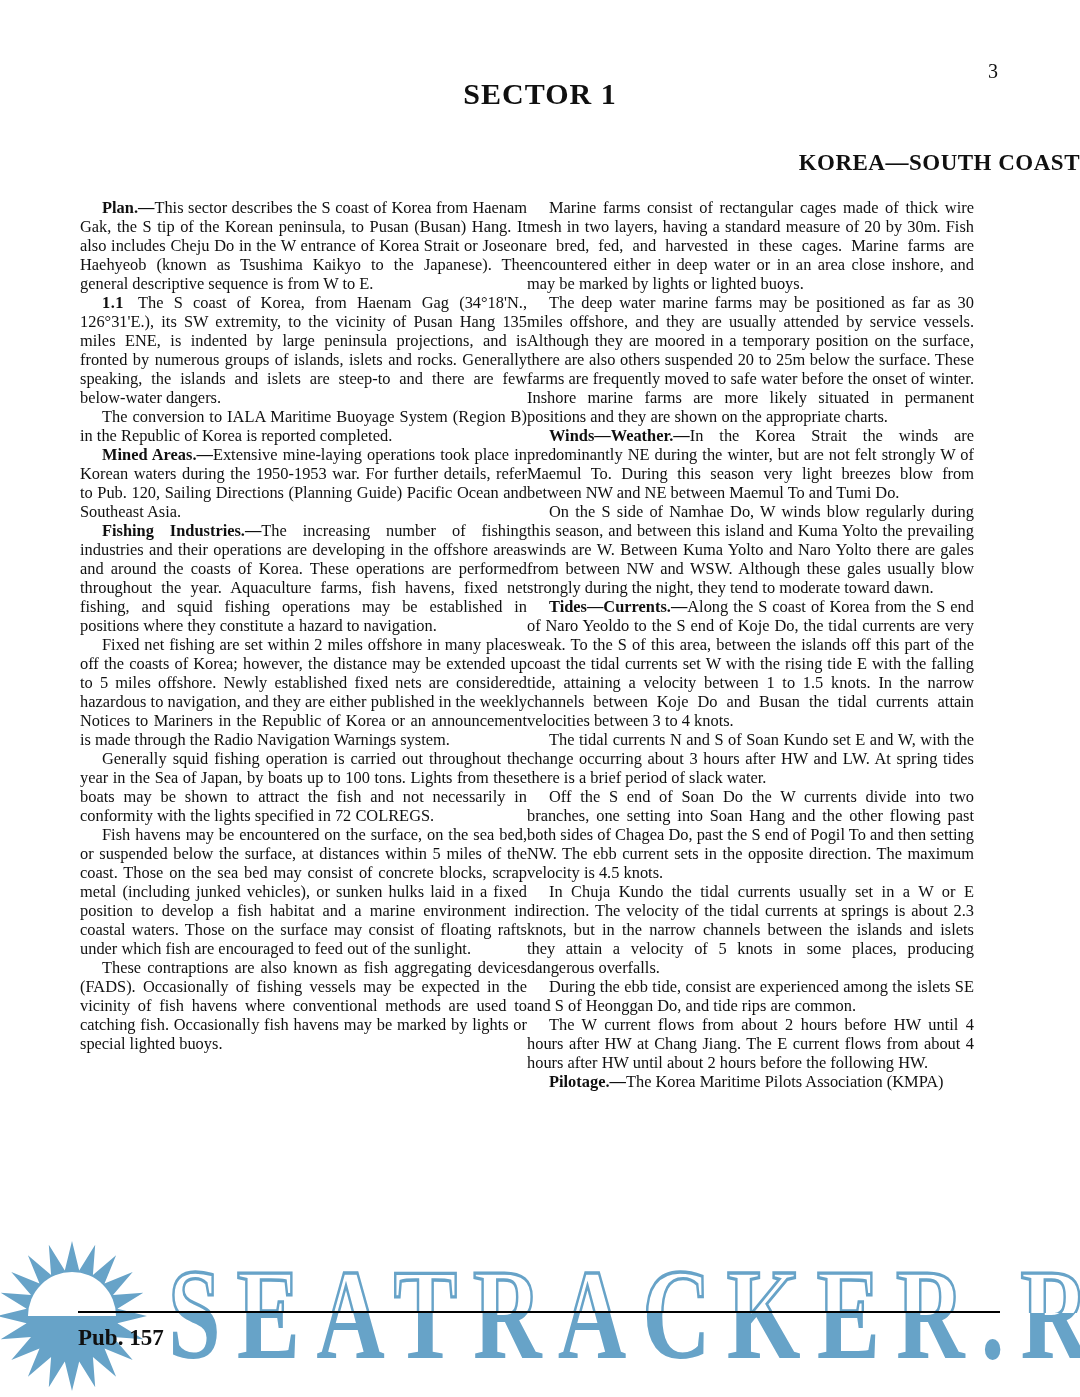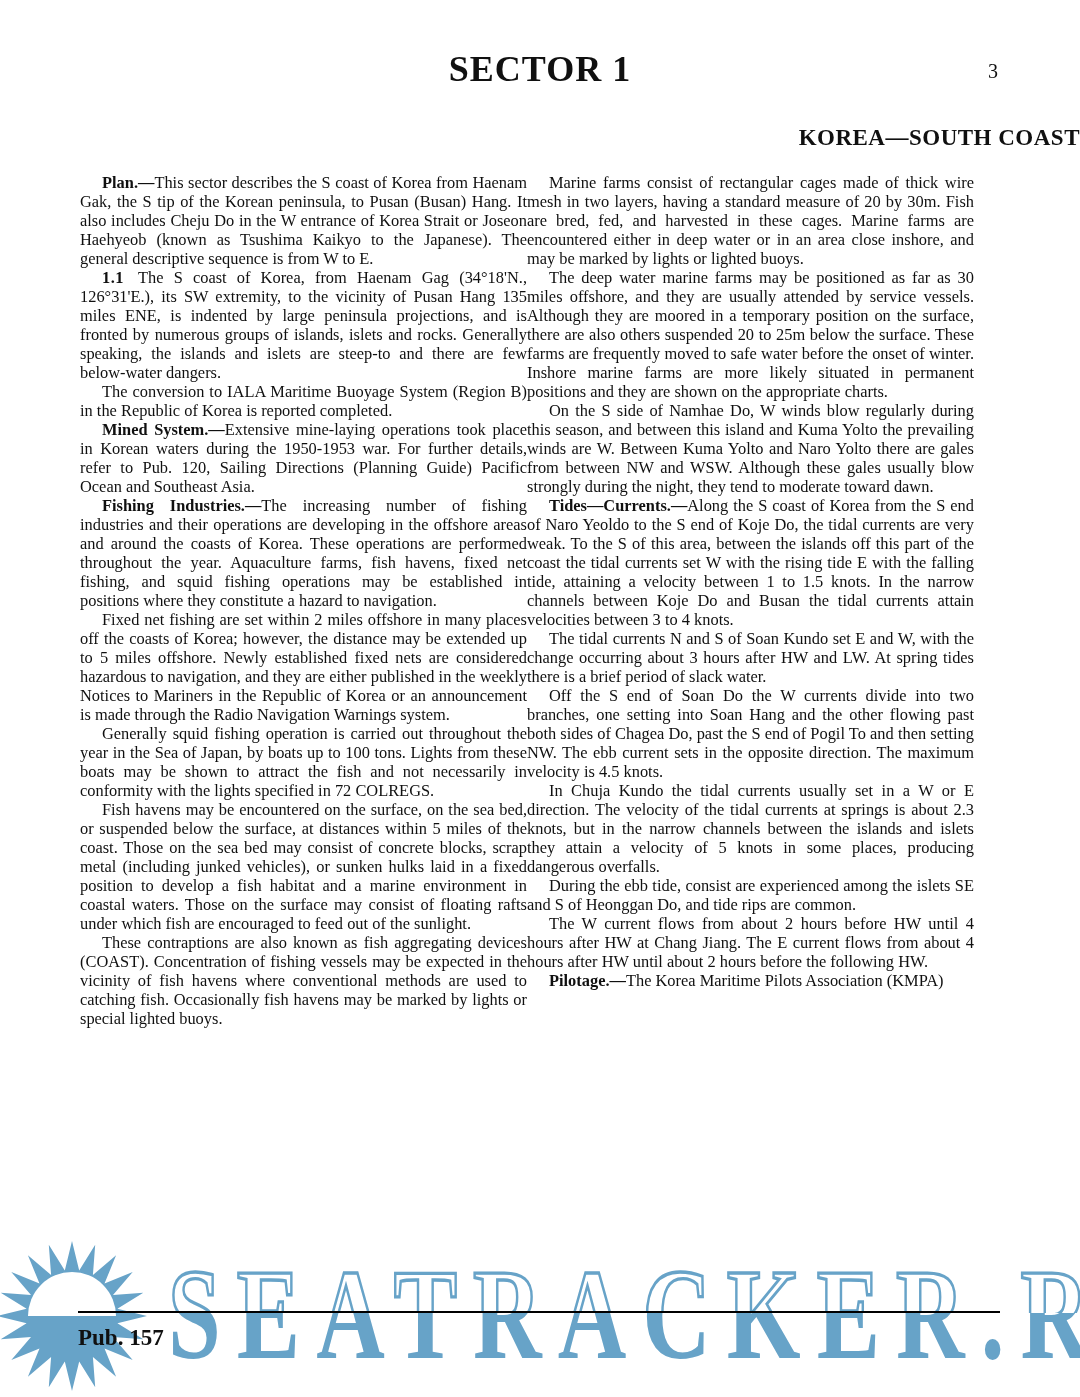--- a/index.html
+++ b/index.html
@@ -10,23 +10,23 @@
     overflow:hidden;
     font-family:"Liberation Serif", serif;
     color:#101010;
   }
   .page-number{
     position:absolute;top:60px;right:82px;
     font-size:20px;line-height:22px;z-index:2;
   }
   .header{position:relative;z-index:2;}
   .title{
-    margin:0;padding-top:52px;
+    margin:0;padding-top:77px;
     text-align:center;font-weight:bold;
-    font-size:36px;line-height:34px;letter-spacing:1px;
+    font-size:30px;line-height:34px;letter-spacing:1px;
   }
   .subtitle{
     margin:40px 0 0 0;
     text-align:right;font-weight:bold;
     font-size:23px;line-height:23px;letter-spacing:0.5px;
   }
   .columns{
     position:relative;z-index:2;
     display:flex;
     margin:24px 78px 0 80px;
@@ -87,30 +87,31 @@
   <div class="header">
     <h1 class="title">SECTOR 1</h1>
     <h2 class="subtitle">KOREA—SOUTH COAST</h2>
   </div>
 
   <div class="columns">
     <div class="col" id="col-left">
         <p class="para"><b class="lead">Plan.—</b><span>This sector describes the S coast of Korea from Haenam Gak, the S tip of the Korean peninsula, to Pusan (Busan) Hang. It also includes Cheju Do in the W entrance of Korea Strait or Joseon Haehyeob (known as Tsushima Kaikyo to the Japanese). The general descriptive sequence is from W to E.</span></p>
         <p class="para"><b class="lead num">1.1</b><span>The S coast of Korea, from Haenam Gag (34°18'N., 126°31'E.), its SW extremity, to the vicinity of Pusan Hang 135 miles ENE, is indented by large peninsula projections, and is fronted by numerous groups of islands, islets and rocks. Generally speaking, the islands and islets are steep-to and there are few below-water dangers.</span></p>
         <p class="para"><span>The conversion to IALA Maritime Buoyage System (Region B) in the Republic of Korea is reported completed.</span></p>
-        <p class="para"><b class="lead">Mined System.—</b><span>Extensive mine-laying operations took place in Korean waters during the 1950-1953 war. For further details, refer to Pub. 120, Sailing Directions (Planning Guide) Pacific Ocean and Southeast Asia.</span></p>
+        <p class="para"><b class="lead">Mined Areas.—</b><span>Extensive mine-laying operations took place in Korean waters during the 1950-1953 war. For further details, refer to Pub. 120, Sailing Directions (Planning Guide) Pacific Ocean and Southeast Asia.</span></p>
         <p class="para"><b class="lead">Fishing Industries.—</b><span>The increasing number of fishing industries and their operations are developing in the offshore areas and around the coasts of Korea. These operations are performed throughout the year. Aquaculture farms, fish havens, fixed net fishing, and squid fishing operations may be established in positions where they constitute a hazard to navigation.</span></p>
         <p class="para"><span>Fixed net fishing are set within 2 miles offshore in many places off the coasts of Korea; however, the distance may be extended up to 5 miles offshore. Newly established fixed nets are considered hazardous to navigation, and they are either published in the weekly Notices to Mariners in the Republic of Korea or an announcement is made through the Radio Navigation Warnings system.</span></p>
         <p class="para"><span>Generally squid fishing operation is carried out throughout the year in the Sea of Japan, by boats up to 100 tons. Lights from these boats may be shown to attract the fish and not necessarily in conformity with the lights specified in 72 COLREGS.</span></p>
         <p class="para"><span>Fish havens may be encountered on the surface, on the sea bed, or suspended below the surface, at distances within 5 miles of the coast. Those on the sea bed may consist of concrete blocks, scrap metal (including junked vehicles), or sunken hulks laid in a fixed position to develop a fish habitat and a marine environment in coastal waters. Those on the surface may consist of floating rafts under which fish are encouraged to feed out of the sunlight.</span></p>
-        <p class="para"><span>These contraptions are also known as fish aggregating devices (COAST). Concentration of fishing vessels may be expected in the vicinity of fish havens where conventional methods are used to catching fish. Occasionally fish havens may be marked by lights or special lighted buoys.</span></p>
+        <p class="para"><span>These contraptions are also known as fish aggregating devices (FADS). Occasionally of fishing vessels may be expected in the vicinity of fish havens where conventional methods are used to catching fish. Occasionally fish havens may be marked by lights or special lighted buoys.</span></p>
       </div>
     <div class="col" id="col-right">
         <p class="para"><span>Marine farms consist of rectangular cages made of thick wire mesh in two layers, having a standard measure of 20 by 30m. Fish are bred, fed, and harvested in these cages. Marine farms are encountered either in deep water or in an area close inshore, and may be marked by lights or lighted buoys.</span></p>
         <p class="para"><span>The deep water marine farms may be positioned as far as 30 miles offshore, and they are usually attended by service vessels. Although they are moored in a temporary position on the surface, there are also others suspended 20 to 25m below the surface. These farms are frequently moved to safe water before the onset of winter. Inshore marine farms are more likely situated in permanent positions and they are shown on the appropriate charts.</span></p>
+        <p class="para"><b class="lead">Winds—Weather.—</b><span>In the Korea Strait the winds are predominantly NE during the winter, but are not felt strongly W of Maemul To. During this season very light breezes blow from between NW and NE between Maemul To and Tumi Do.</span></p>
         <p class="para"><span>On the S side of Namhae Do, W winds blow regularly during this season, and between this island and Kuma Yolto the prevailing winds are W. Between Kuma Yolto and Naro Yolto there are gales from between NW and WSW. Although these gales usually blow strongly during the night, they tend to moderate toward dawn.</span></p>
         <p class="para"><b class="lead">Tides—Currents.—</b><span>Along the S coast of Korea from the S end of Naro Yeoldo to the S end of Koje Do, the tidal currents are very weak. To the S of this area, between the islands off this part of the coast the tidal currents set W with the rising tide E with the falling tide, attaining a velocity between 1 to 1.5 knots. In the narrow channels between Koje Do and Busan the tidal currents attain velocities between 3 to 4 knots.</span></p>
         <p class="para"><span>The tidal currents N and S of Soan Kundo set E and W, with the change occurring about 3 hours after HW and LW. At spring tides there is a brief period of slack water.</span></p>
         <p class="para"><span>Off the S end of Soan Do the W currents divide into two branches, one setting into Soan Hang and the other flowing past both sides of Chagea Do, past the S end of Pogil To and then setting NW. The ebb current sets in the opposite direction. The maximum velocity is 4.5 knots.</span></p>
         <p class="para"><span>In Chuja Kundo the tidal currents usually set in a W or E direction. The velocity of the tidal currents at springs is about 2.3 knots, but in the narrow channels between the islands and islets they attain a velocity of 5 knots in some places, producing dangerous overfalls.</span></p>
         <p class="para"><span>During the ebb tide, consist are experienced among the islets SE and S of Heonggan Do, and tide rips are common.</span></p>
         <p class="para"><span>The W current flows from about 2 hours before HW until 4 hours after HW at Chang Jiang. The E current flows from about 4 hours after HW until about 2 hours before the following HW.</span></p>
         <p class="para"><b class="lead">Pilotage.—</b><span>The Korea Maritime Pilots Association (KMPA)</span></p>
       </div>
   </div>

